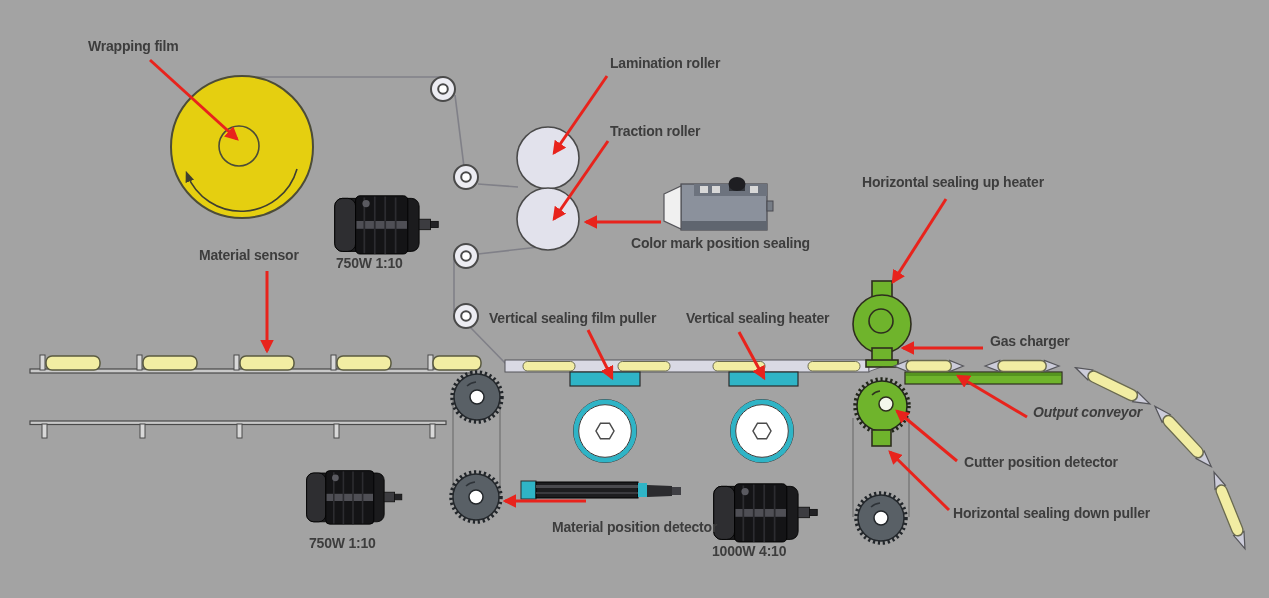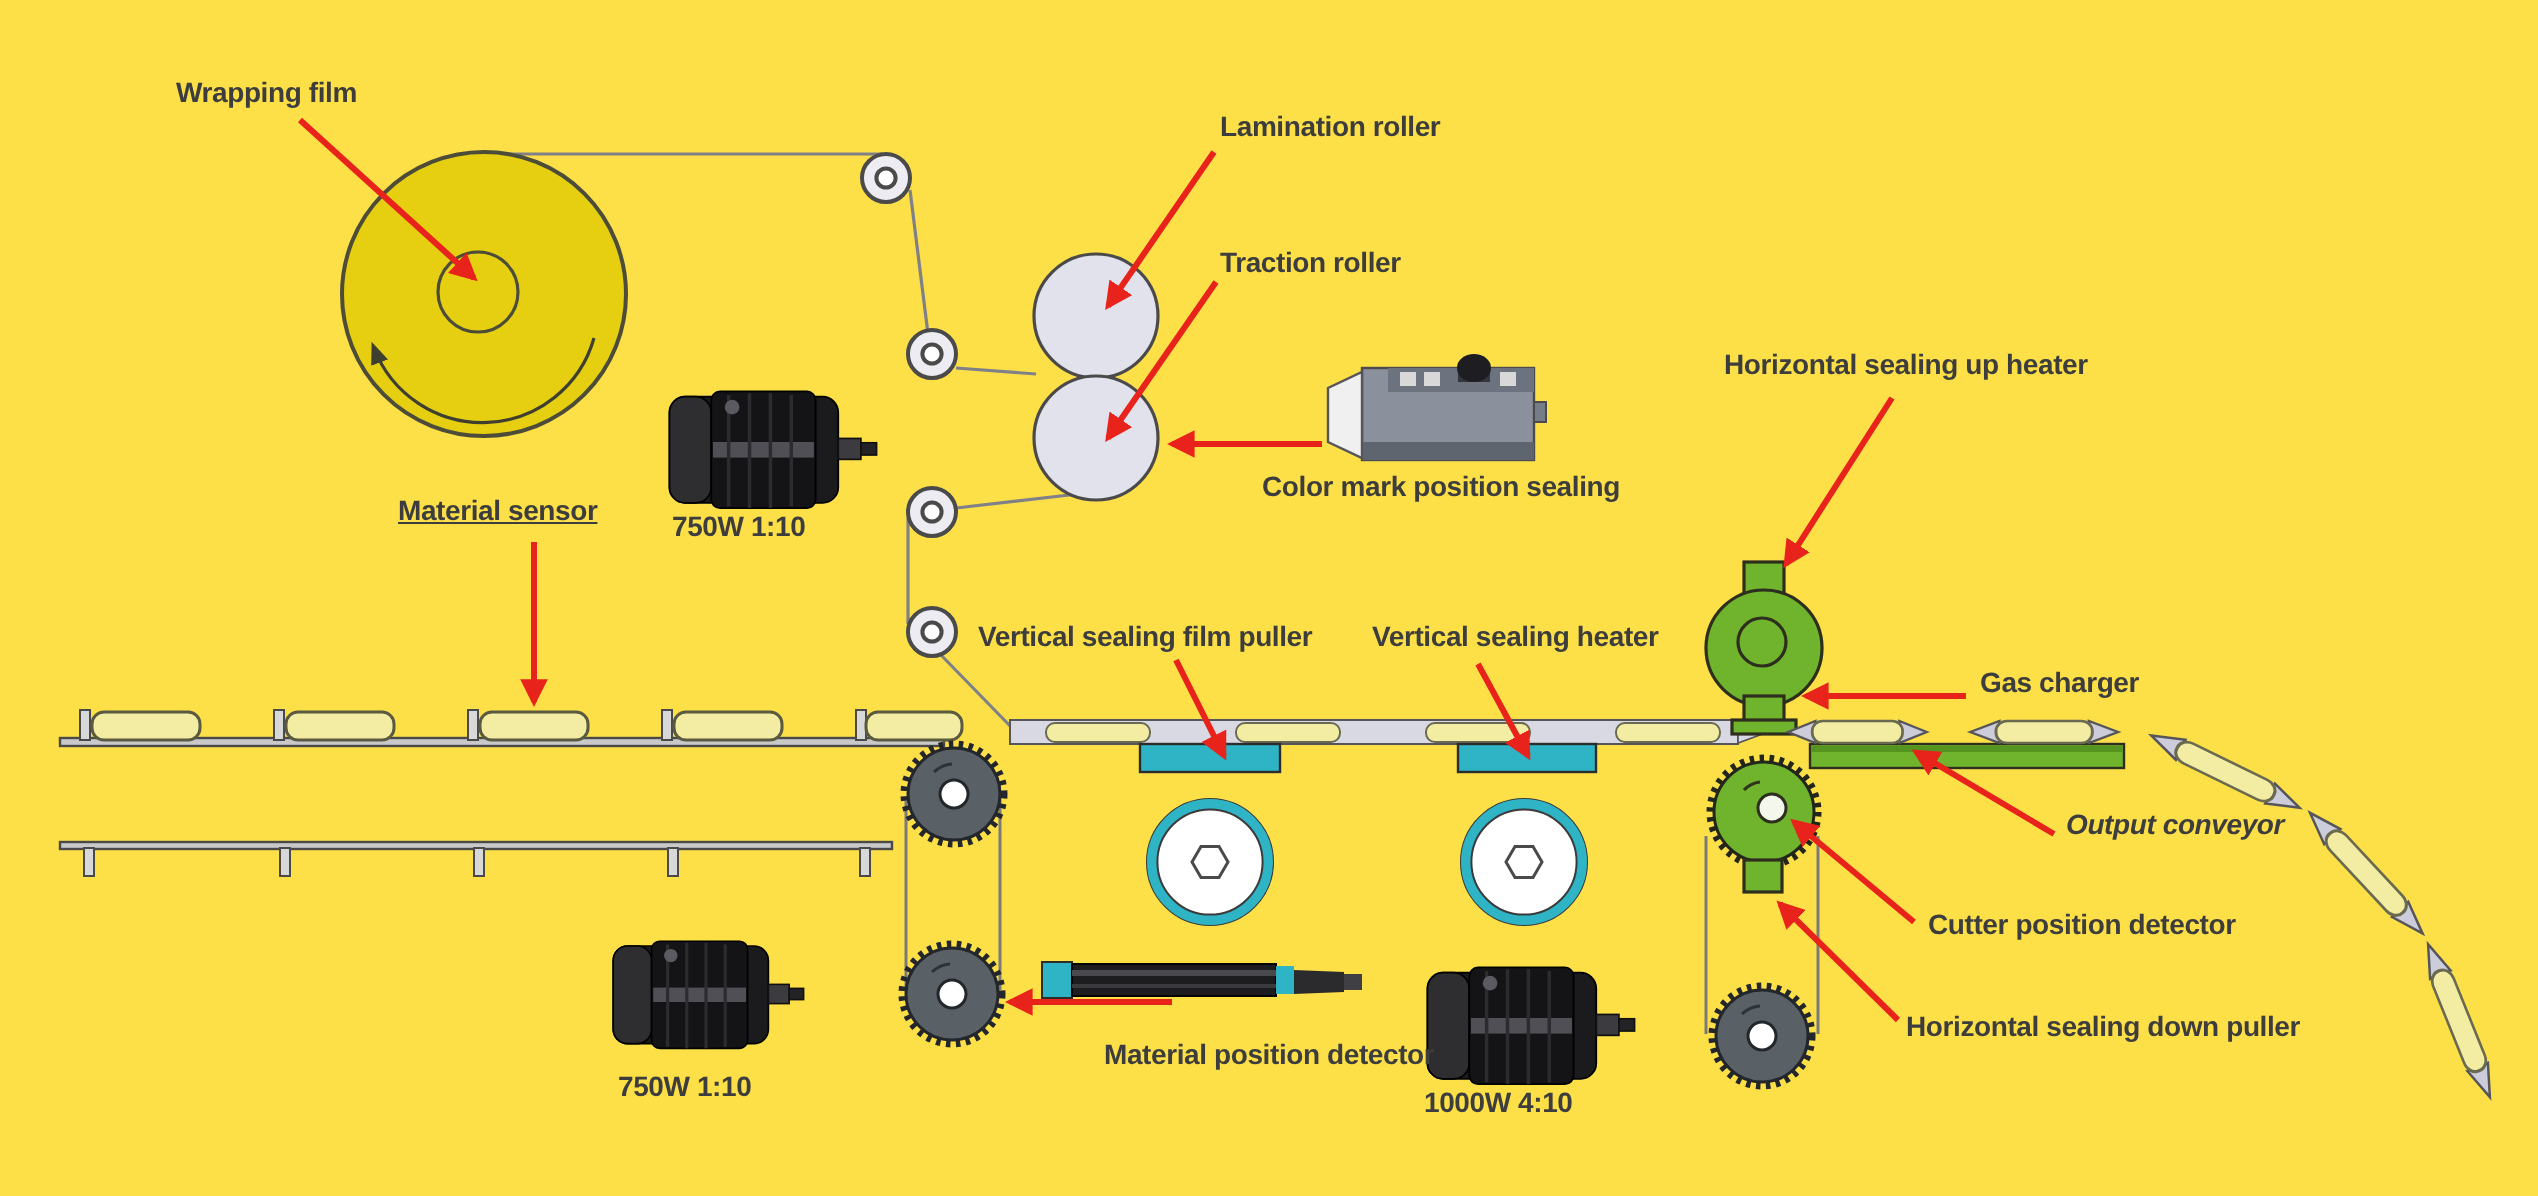--- a/index.html
+++ b/index.html
@@ -1,19 +1,19 @@
 <!DOCTYPE html>
 <html style="--film-yellow: #e5cf10; --product-yellow: #f2eda3; --tube-gray: #d9d9e4; --roller-gray: #e2e2ec; --teal: #2fb4c6; --machine-green: #6fb42c; --green-dark: #55951f; --sprocket-gray: #596066; --arrow-red: #e8231c; --label-text: #3d3d3d; --line-gray: #808088; --outline-dark: #3a3a3a;"><head>
 <meta charset="utf-8">
 <style>
   html,body{margin:0;padding:0;background:#ffffff;}
   .stage{
     position:relative;
     width:1269px;height:598px;
-    background:#fde047;
+    background:#a3a3a3;
     overflow:hidden;
     font-family:"Liberation Sans", sans-serif;
   }
   .stage svg{position:absolute;left:0;top:0;}
   .lbl{
     position:absolute;
     font:700 14px/1.1 "Liberation Sans", sans-serif;
     color:var(--label-text,#3d3d3d);
     letter-spacing:-0.2px;
     white-space:nowrap;
@@ -213,21 +213,21 @@
     <line x1="957" y1="461" x2="897" y2="411" marker-end="url(#arrRed)"></line>
     <line x1="949" y1="510" x2="890" y2="452" marker-end="url(#arrRed)"></line>
     <line x1="586" y1="501" x2="505" y2="501" marker-end="url(#arrRed)"></line>
   </g>
 </svg>
 
 <div class="lbl" style="left:88px;  top:39px;">Wrapping film</div>
 <div class="lbl" style="left:610px; top:56px;">Lamination roller</div>
 <div class="lbl" style="left:610px; top:124px;">Traction roller</div>
 <div class="lbl" style="left:631px; top:236px;">Color mark position sealing</div>
-<div class="lbl" style="left:199px; top:248px;text-decoration:underline;">Material sensor</div>
+<div class="lbl" style="left:199px; top:248px;">Material sensor</div>
 <div class="lbl" style="left:336px; top:256px;">750W 1:10</div>
 <div class="lbl" style="left:489px; top:311px;">Vertical sealing film puller</div>
 <div class="lbl" style="left:686px; top:311px;">Vertical sealing heater</div>
 <div class="lbl" style="left:862px; top:175px;text-align:right;">Horizontal sealing up heater</div>
 <div class="lbl" style="left:990px; top:334px;">Gas charger</div>
 <div class="lbl" style="left:1033px;top:405px;font-style:italic;">Output conveyor</div>
 <div class="lbl" style="left:964px; top:455px;">Cutter position detector</div>
 <div class="lbl" style="left:953px; top:506px;">Horizontal sealing down puller</div>
 <div class="lbl" style="left:508px; top:520px;margin-left:44px;">Material position detector</div>
 <div class="lbl" style="left:309px; top:536px;">750W 1:10</div>

